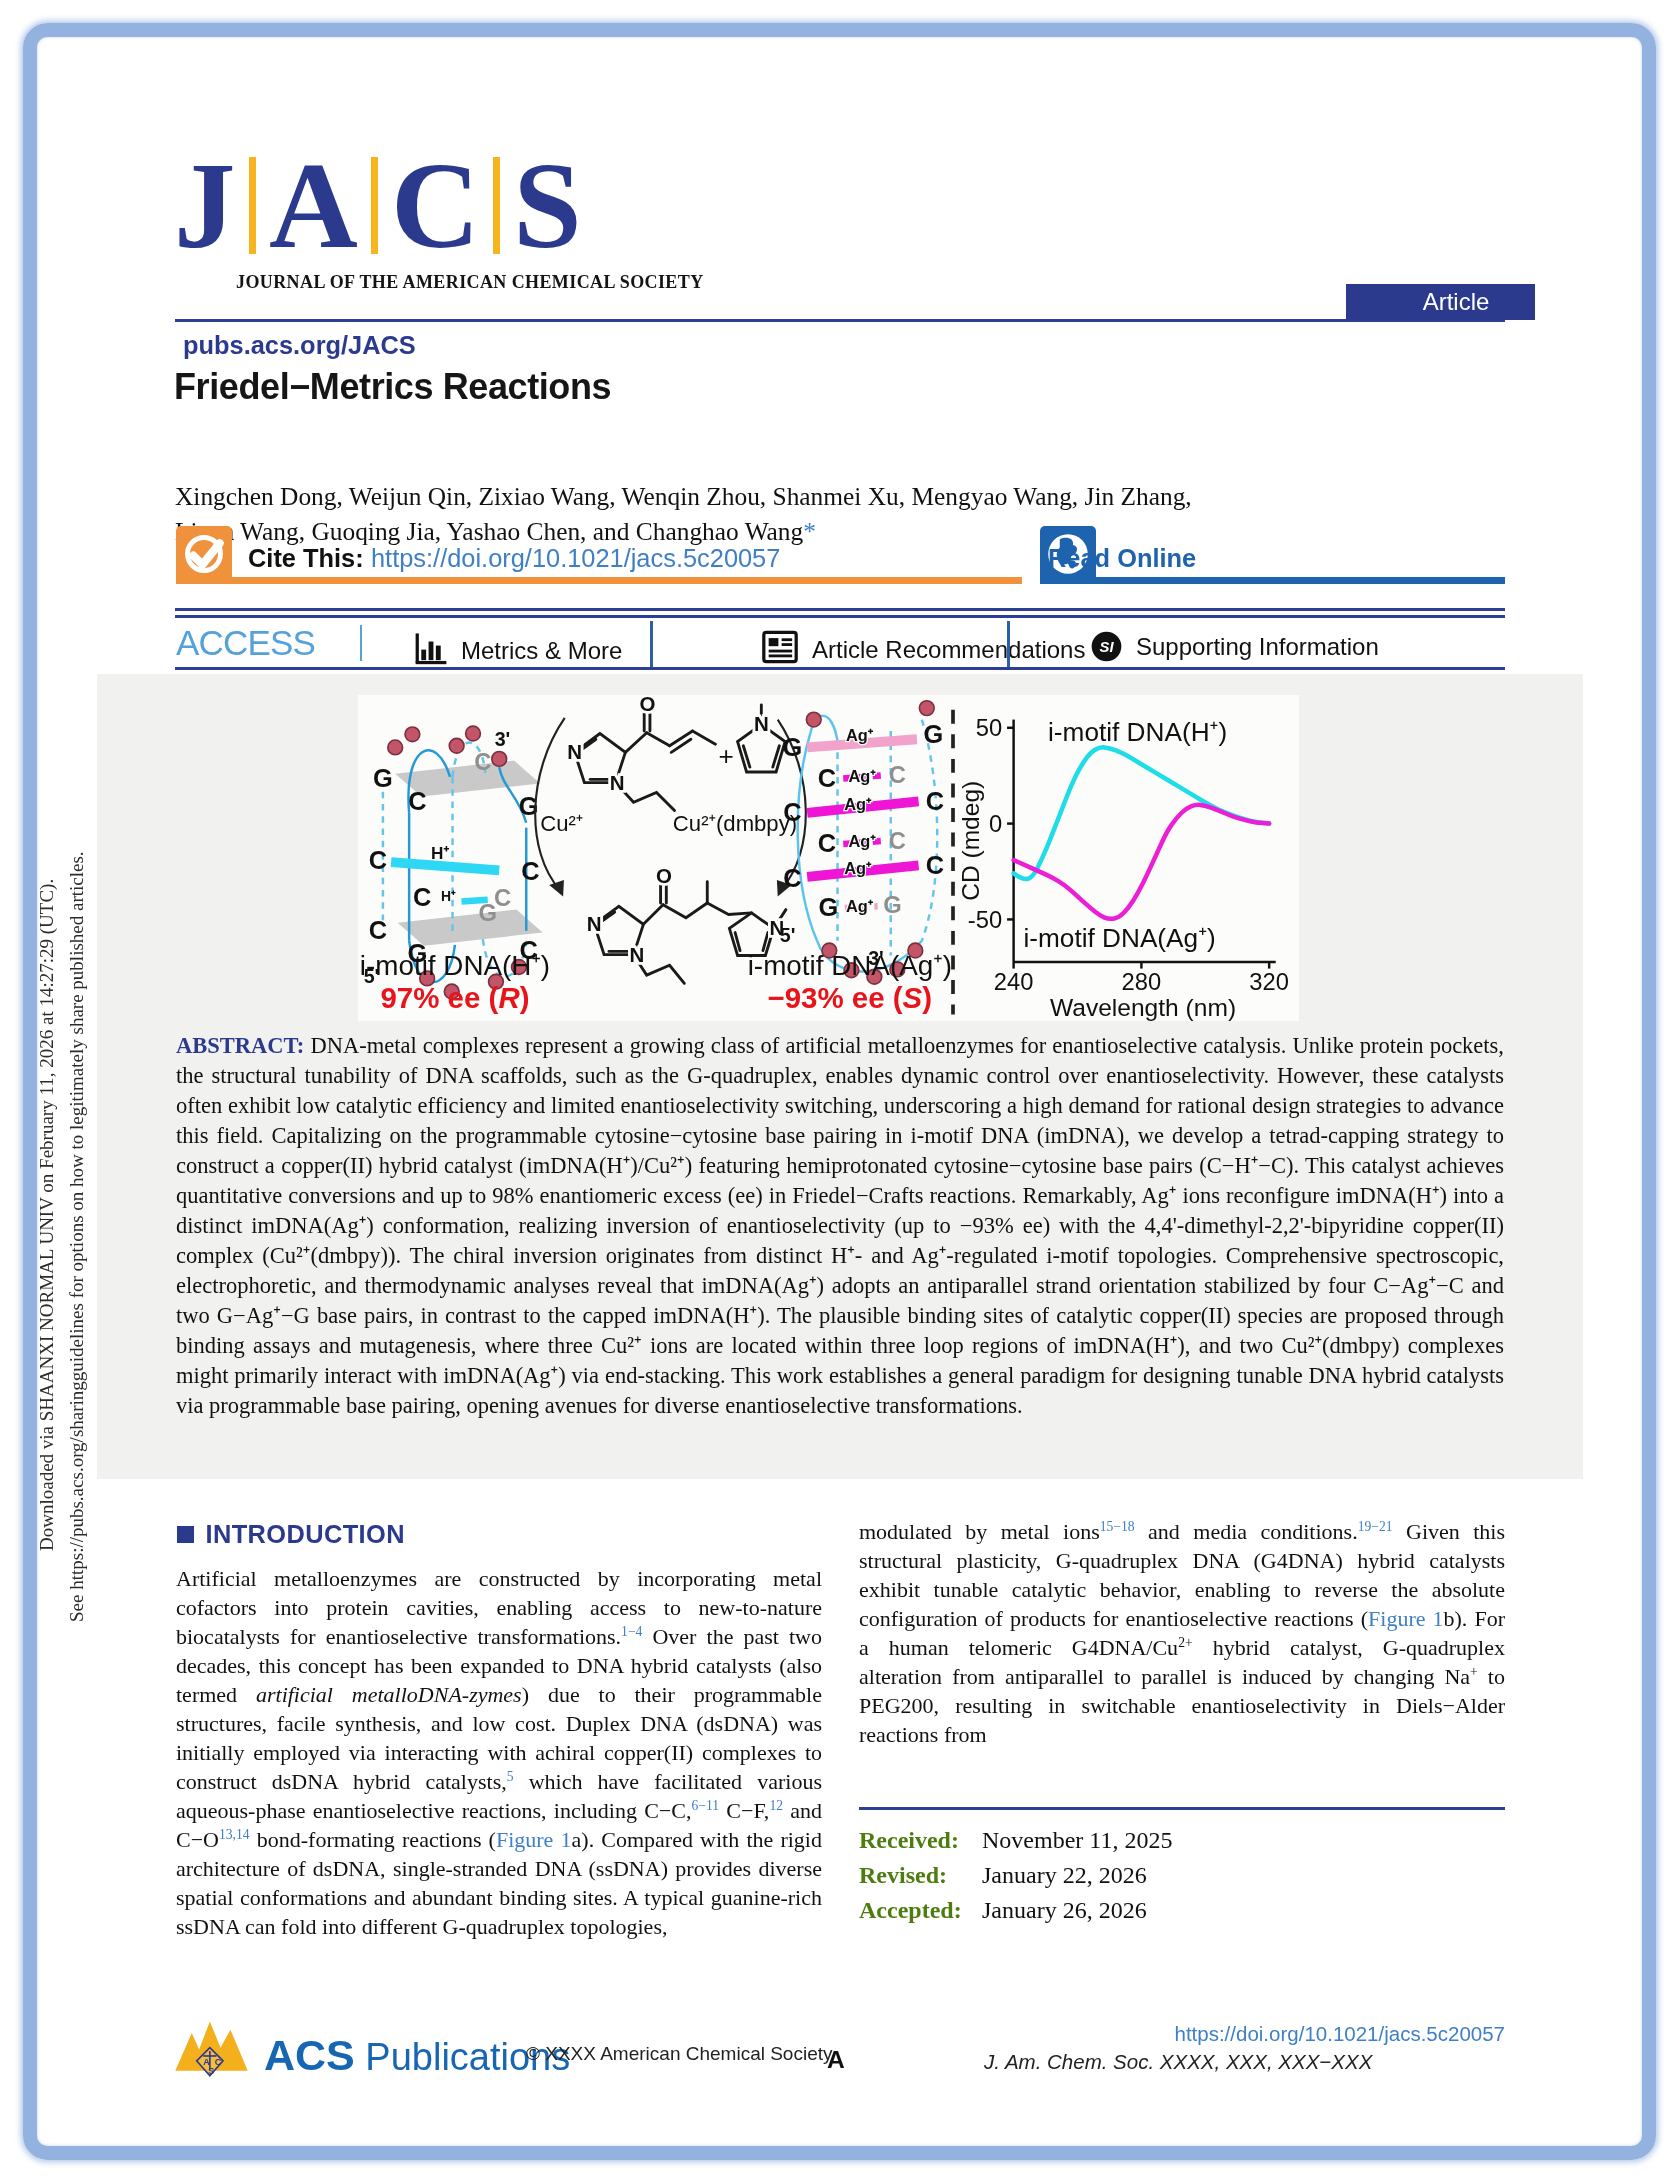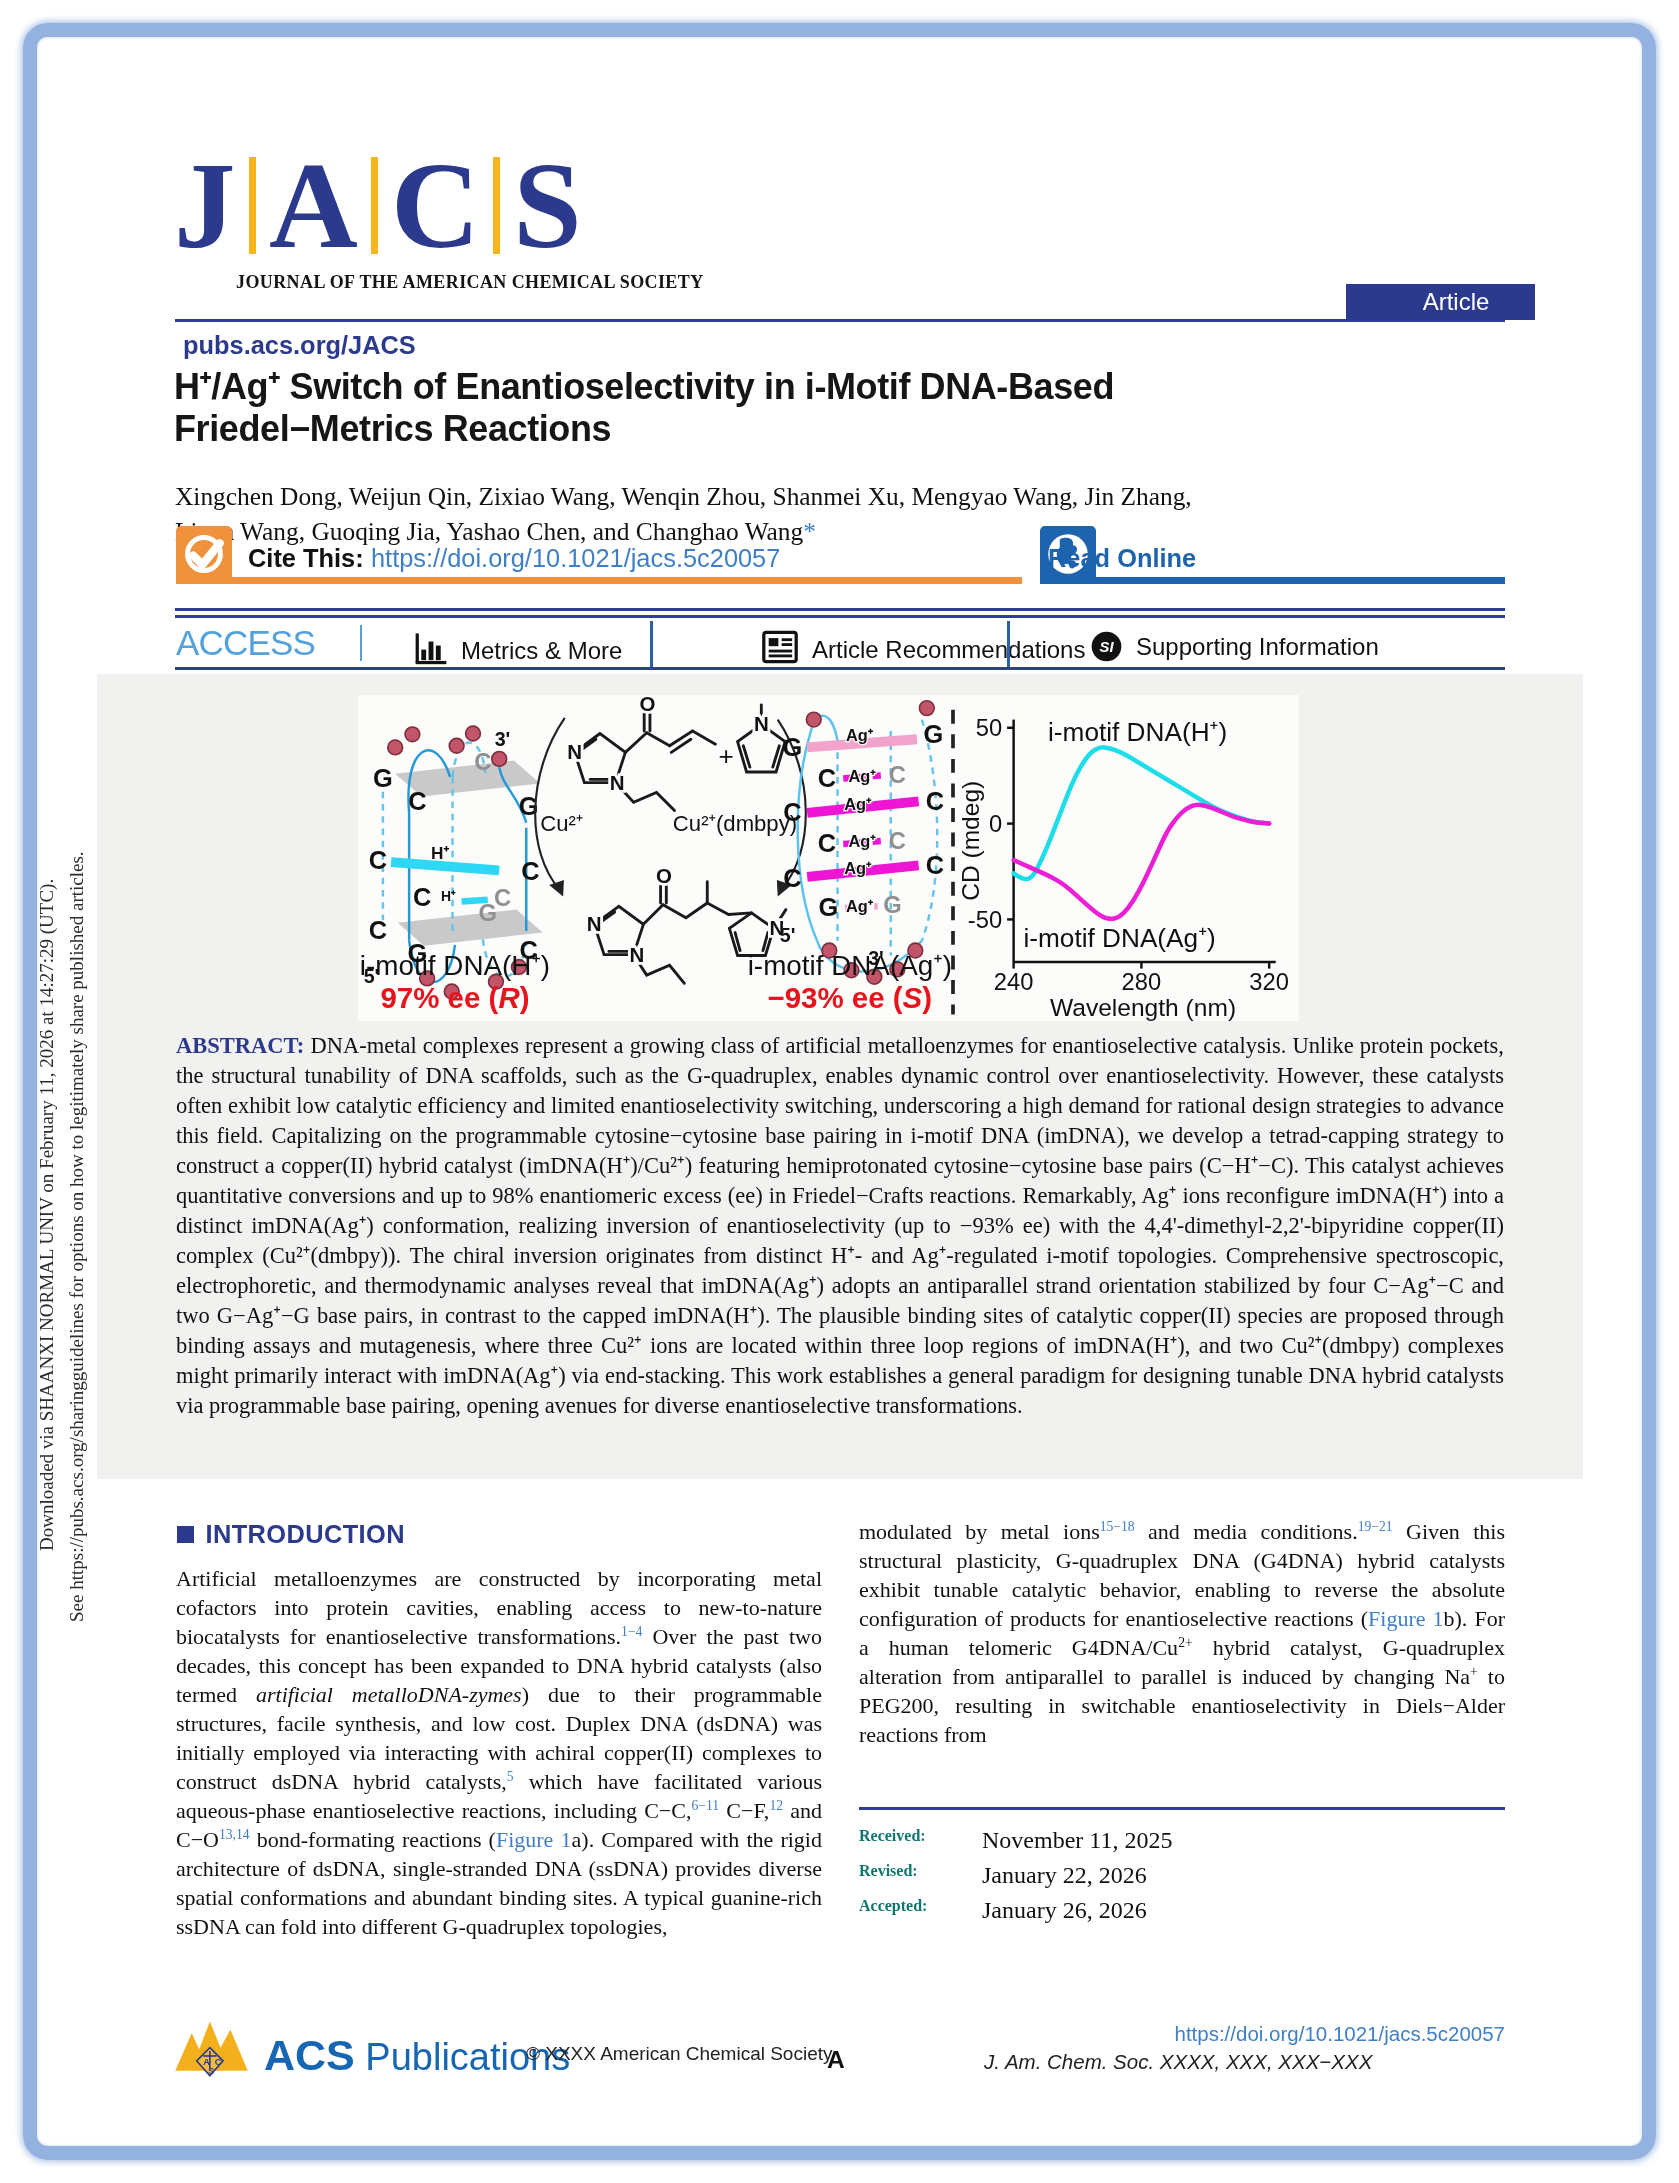--- a/index.html
+++ b/index.html
@@ -37,21 +37,21 @@
 
   .abstract{font-family:"Liberation Serif",serif;font-size:22.5px;line-height:30px;color:#111;
             text-align:justify;}
   .abstract b{color:#2c3a8e;font-weight:700;}
 
   .intro-head{display:flex;align-items:center;gap:11.5px;}
   .intro-sq{width:17px;height:17px;background:#2c3a8e;}
   .intro-title{font-size:25.4px;font-weight:700;color:#2c3a8e;letter-spacing:0.4px;}
   .col{font-family:"Liberation Serif",serif;font-size:22px;line-height:29px;color:#111;text-align:justify;}
 
-  .dates-label{font-family:"Liberation Serif",serif;font-weight:700;color:#0f766e;font-size:16px;}
+  .dates-label{font-family:"Liberation Serif",serif;font-weight:700;color:#4d7c0f;font-size:24px;}
   .dates-value{font-family:"Liberation Serif",serif;color:#111;font-size:24px;}
 
   .copyright{font-size:19px;color:#222;}
   .pageletter{font-size:24.6px;font-weight:700;color:#111;}
   .foot-doi{font-size:20.5px;color:#3f7fc6;}
   .foot-cite{font-size:20.5px;font-style:italic;color:#222;}
   .acs-word-strong{font-size:43px;font-weight:700;color:#1766b3;}
   .acs-word{font-size:38px;font-weight:400;color:#1766b3;}
 
   .sidebar-text{font-family:"Liberation Serif",serif;font-size:19px;color:#2b2b2b;white-space:nowrap;
@@ -102,21 +102,20 @@
     <span class="gold-bar"></span>
     <span class="jacs-letter">S</span>
   </div>
   <div class="abs jacs-sub" style="left:236px;top:272px;">JOURNAL OF THE AMERICAN CHEMICAL SOCIETY</div>
 
   <div class="abs rule" style="left:175px;top:319px;width:1330px;height:3.3px;"></div>
   <div class="abs badge" style="left:1346px;top:284px;width:158px;height:36px;padding-left:31px;">Article</div>
   <div class="abs site-url" style="left:183px;top:331px;">pubs.acs.org/JACS</div>
 
   <div class="abs title" style="left:174px;top:366px;width:1353px;">
-    <div>H⁺/Ag⁺ Switch of Enantioselectivity in i-Motif DNA-Based</div>
     <div>Friedel−Metrics Reactions</div>
   </div>
   <div class="abs authors" style="left:175px;top:479px;width:1353px;">
     <div>Xingchen Dong, Weijun Qin, Zixiao Wang, Wenqin Zhou, Shanmei Xu, Mengyao Wang, Jin Zhang,</div>
     <div><span>Linna Wang, Guoqing Jia, Yashao Chen, and Changhao Wang</span><span class="link">*</span></div>
   </div>
 
   <div class="abs" style="left:176px;top:526px;width:56px;height:56px;">
     <svg width="56" height="56" viewBox="0 0 68 68">
       <rect x="0" y="0" width="68" height="68" rx="6" fill="#f0913c"></rect>

